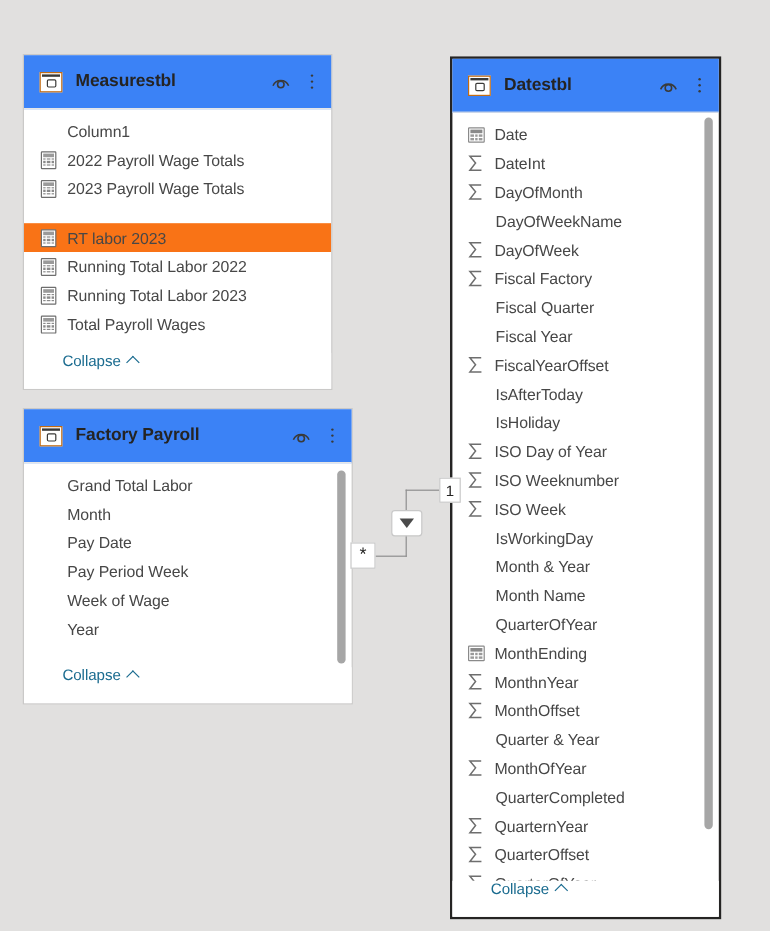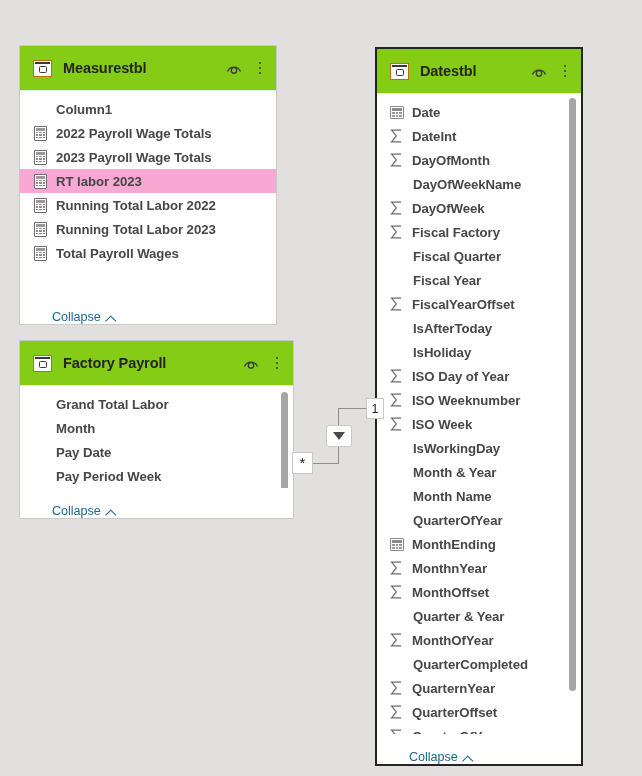--- a/index.html
+++ b/index.html
@@ -30,21 +30,21 @@
     border: 2px solid #252423;
   }
 
   .card-header {
     height: 45px;
     min-height: 45px;
     display: flex;
     align-items: center;
     padding: 0 9px 0 13px;
     border-bottom: 1px solid #e6e6e6;
-    background: #84cc16;
+    background: #3b82f6;
     box-sizing: border-box;
   }
   .card-title {
     font-size: 14.5px;
     font-weight: bold;
     color: #252423;
     margin-left: 11px;
     flex: 1;
     white-space: nowrap;
     overflow: hidden;
@@ -107,32 +107,32 @@
   }
 
   
   .field-area {
     position: relative;
     flex: 1;
     overflow: hidden;
   }
   .field-list {
     padding-top: 6px;
-    font-weight: bold;
   }
   .field-row {
     height: 24px;
     display: flex;
     align-items: center;
     padding-left: 12px;
     box-sizing: border-box;
     white-space: nowrap;
   }
   .field-row.selected {
-    background: #f9a8d4;
+    background: #f97316;
+    margin-top: 17px;
   }
   .field-icon {
     width: 17px;
     height: 17px;
     flex: none;
     margin-right: 7px;
     position: relative;
   }
   .field-icon.none { visibility: hidden; }
   .field-label {
@@ -191,21 +191,21 @@
     padding: 1px;
   }
   .ic-calendar i { background: #9a9a9a; display:block; }
   .ic-calendar i.top { grid-column: 1/4; background: #8a8a8a; }
 
   
   .collapse-bar {
     height: 30px;
     min-height: 30px;
     display: flex;
-    align-items: flex-end;
+    align-items: flex-start;
     padding-left: 32px;
     background: #ffffff;
     box-sizing: border-box;
   }
   .collapse-text {
     font-size: 12.6px;
     color: #1a6b8f;
     letter-spacing: -0.05px;
   }
   .chev-up {
@@ -391,21 +391,21 @@
         </div>
       </div>
   </div>
 
   <div class="collapse-bar">
     <span class="collapse-text">Collapse</span>
     <span class="chev-up"></span>
   </div>
 </div>
 
-<div class="card" id="card-factory-payroll" style="left:20px; top:341px; width:273px; height:177px;">
+<div class="card" id="card-factory-payroll" style="left:20px; top:341px; width:273px; height:245px;">
 
   <div class="card-header">
     <span class="tbl-icon"></span>
     <span class="card-title">Factory Payroll</span>
     <span class="hdr-icon-eye">
       <svg width="20" height="20" viewBox="0 0 20 20">
         <path d="M3.5 13.5 A7 7 0 0 1 16.5 13.5" fill="none" stroke="#3a3a38" stroke-width="1.3"></path>
         <circle cx="10" cy="12.4" r="2.7" fill="none" stroke="#3a3a38" stroke-width="1.3"></circle>
       </svg>
     </span>
@@ -445,21 +445,21 @@
       </div>
     <div class="vscroll" style="top:6px; height:161px;"></div>
   </div>
 
   <div class="collapse-bar">
     <span class="collapse-text">Collapse</span>
     <span class="chev-up"></span>
   </div>
 </div>
 
-<div class="card selected" id="card-datestbl" style="left:375px; top:47px; width:208px; height:719px;">
+<div class="card selected" id="card-datestbl" style="left:375px; top:47px; width:226px; height:719px;">
 
   <div class="card-header">
     <span class="tbl-icon"></span>
     <span class="card-title">Datestbl</span>
     <span class="hdr-icon-eye">
       <svg width="20" height="20" viewBox="0 0 20 20">
         <path d="M3.5 13.5 A7 7 0 0 1 16.5 13.5" fill="none" stroke="#3a3a38" stroke-width="1.3"></path>
         <circle cx="10" cy="12.4" r="2.7" fill="none" stroke="#3a3a38" stroke-width="1.3"></circle>
       </svg>
     </span>

